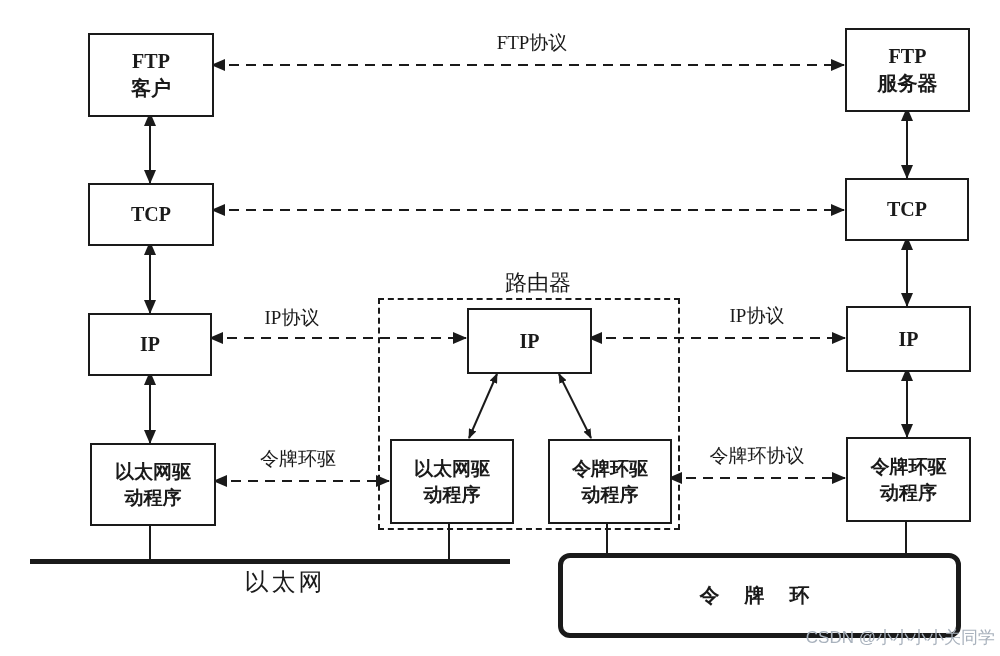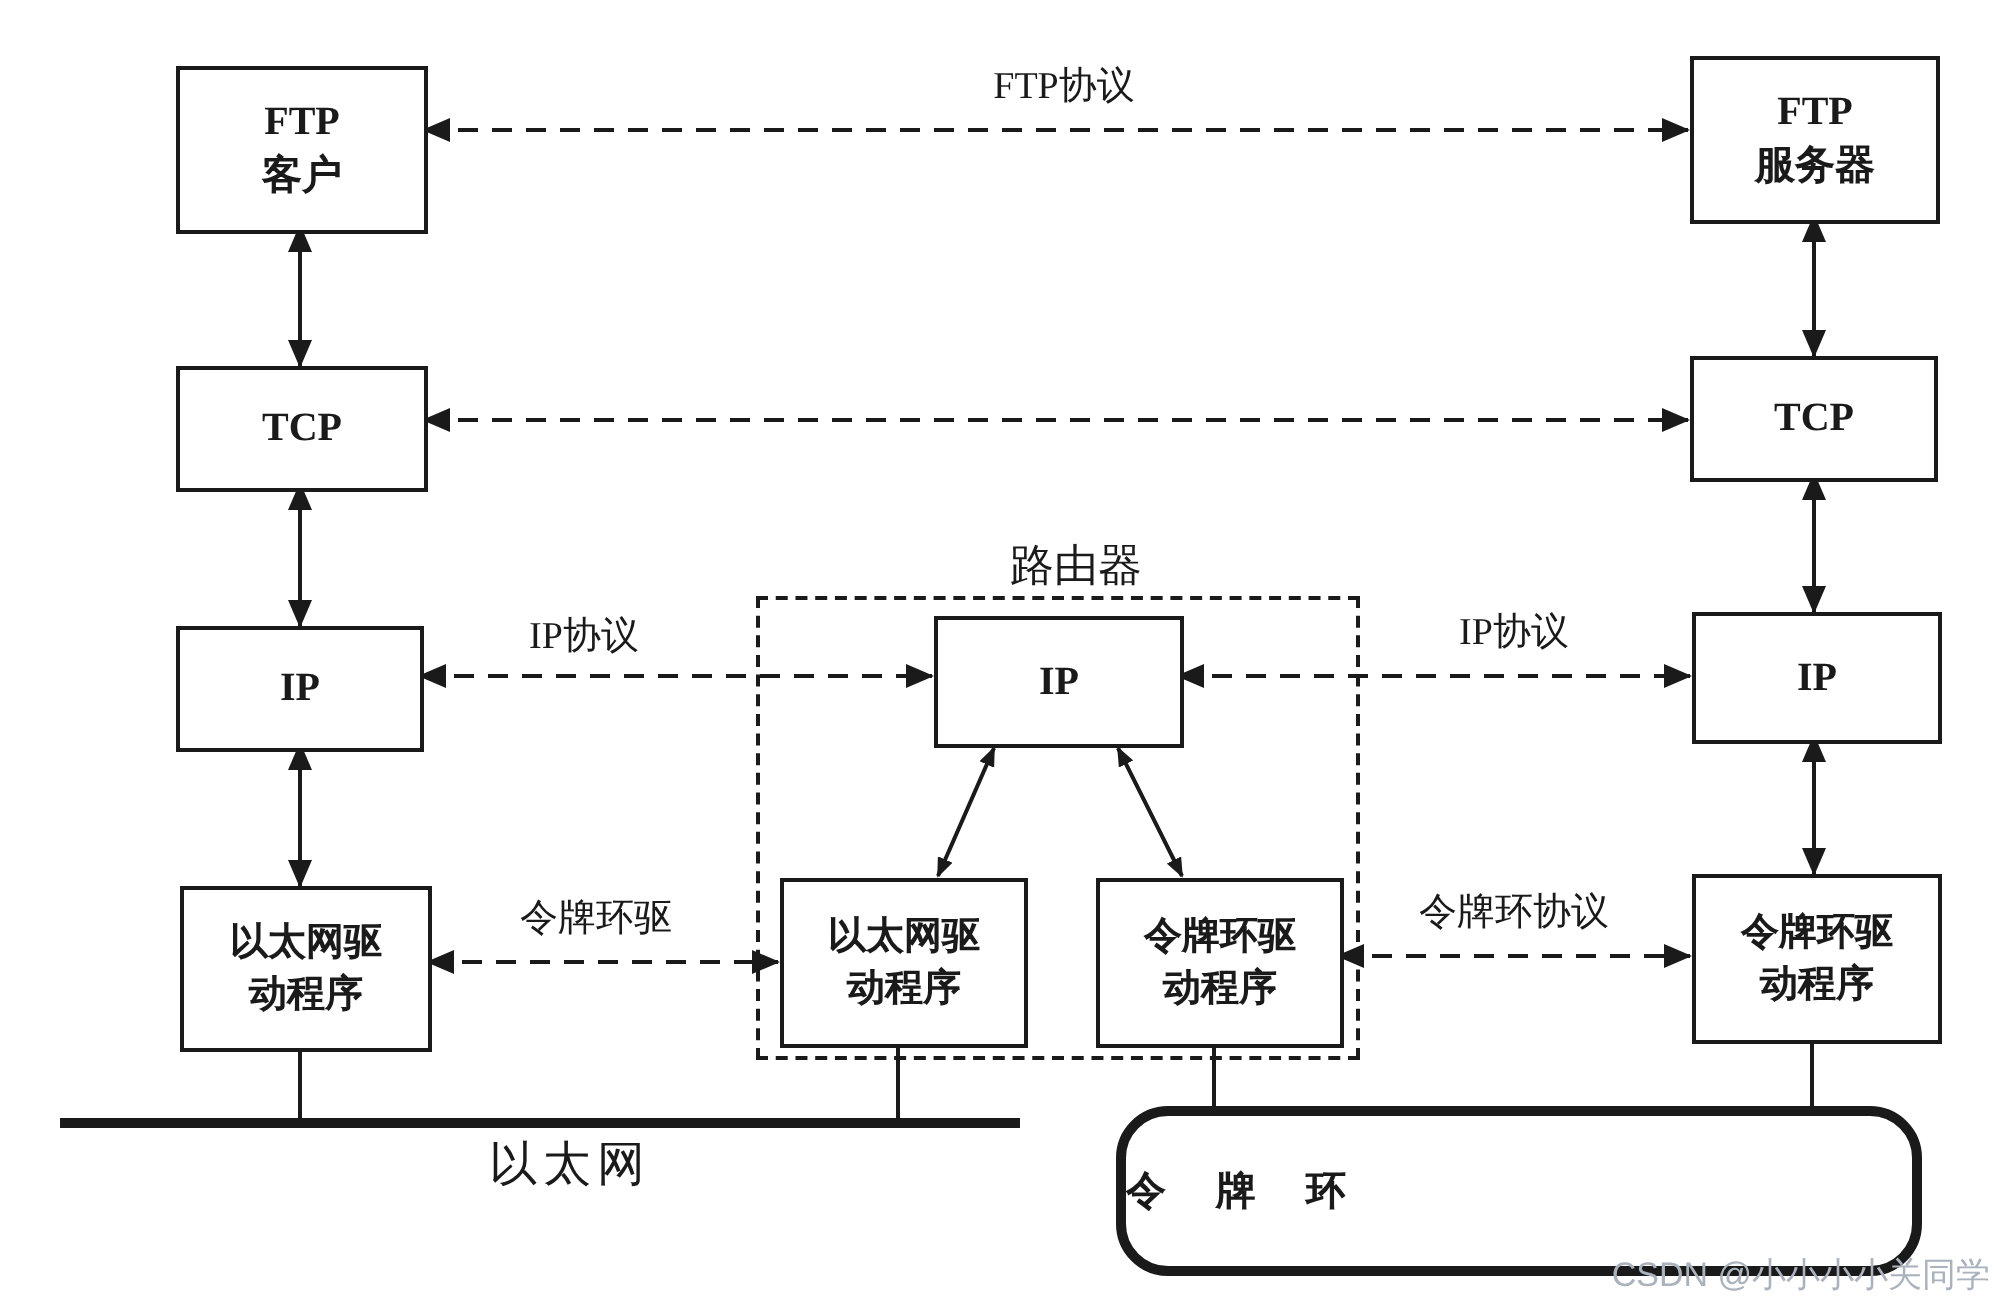--- a/index.html
+++ b/index.html
@@ -43,22 +43,22 @@
     content:"";position:absolute;bottom:-1px;left:-7px;width:0;height:0;
     border-left:6px solid transparent;border-right:6px solid transparent;
     border-top:14px solid #1a1a1a;
   }
   
   .vline{position:absolute;width:2px;background:#1a1a1a;z-index:2;}
   
   #ethernet-bus{position:absolute;left:30px;top:559px;width:480px;height:5px;background:#1a1a1a;z-index:2;}
   #token-ring{
     position:absolute;left:558px;top:553px;width:393px;height:75px;
-    border:5px solid #1a1a1a;border-radius:26px;background:#ffffff;z-index:3;
-    display:flex;align-items:center;justify-content:flex-start;
+    border:5px solid #1a1a1a;border-radius:12px;background:#ffffff;z-index:3;
+    display:flex;align-items:center;justify-content:center;
     font-size:20px;letter-spacing:10px;font-weight:600;
   }
   #svg-diagonals{position:absolute;left:440px;top:366px;z-index:2;}
   #watermark{
     position:absolute;left:745px;top:626px;width:250px;text-align:right;
     font-size:17px;color:#a9b2bd;z-index:6;
     font-family:"Liberation Sans","DejaVu Sans",sans-serif;white-space:nowrap;
   }
 </style>
 </head>

